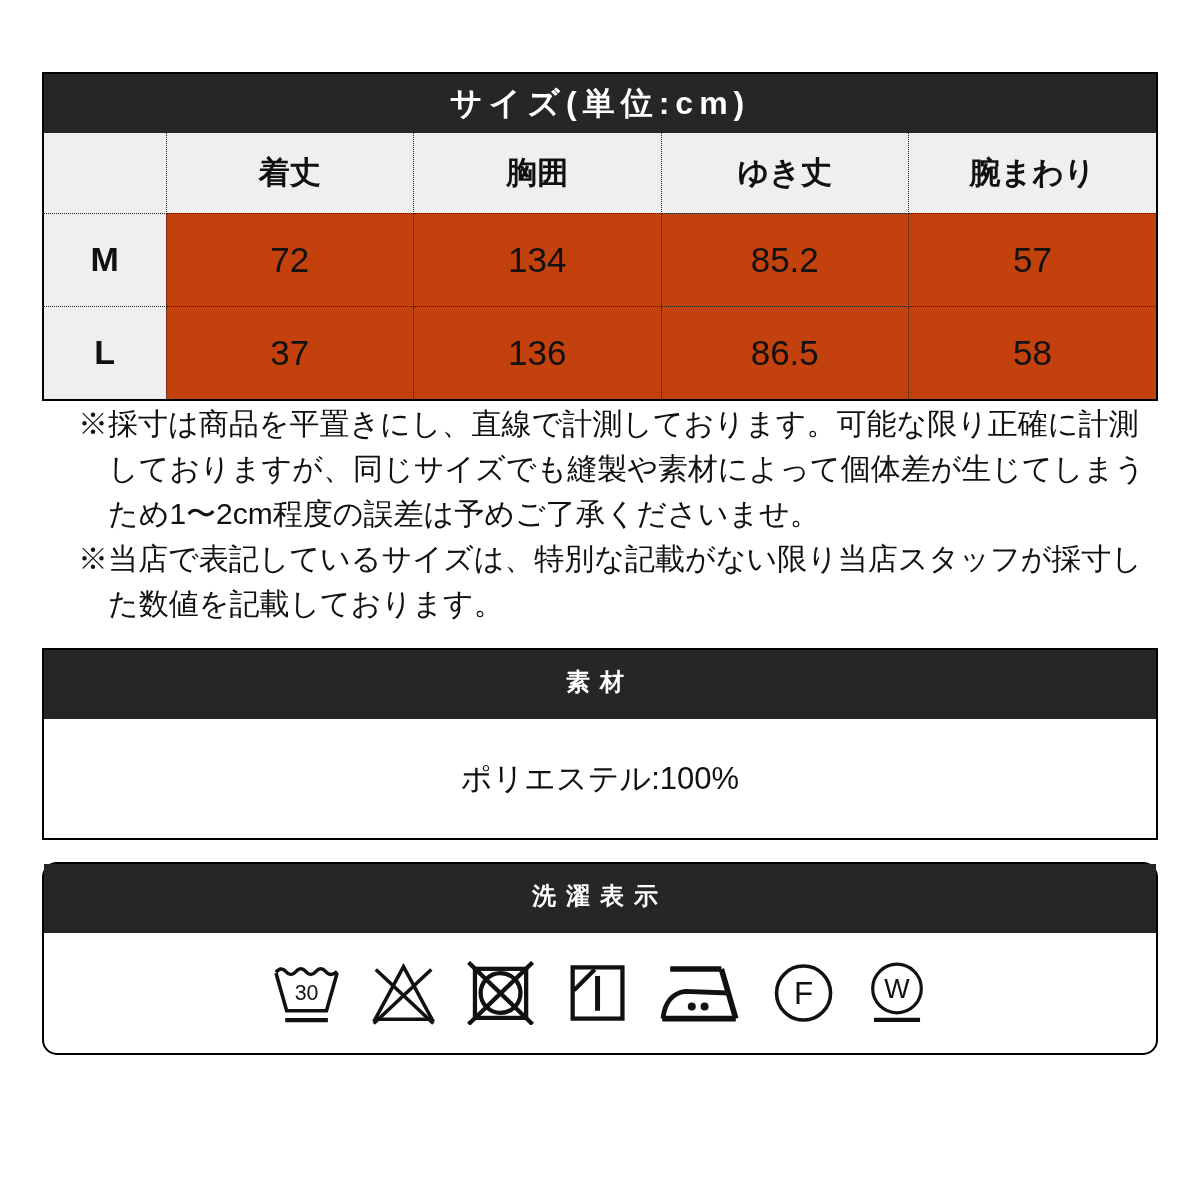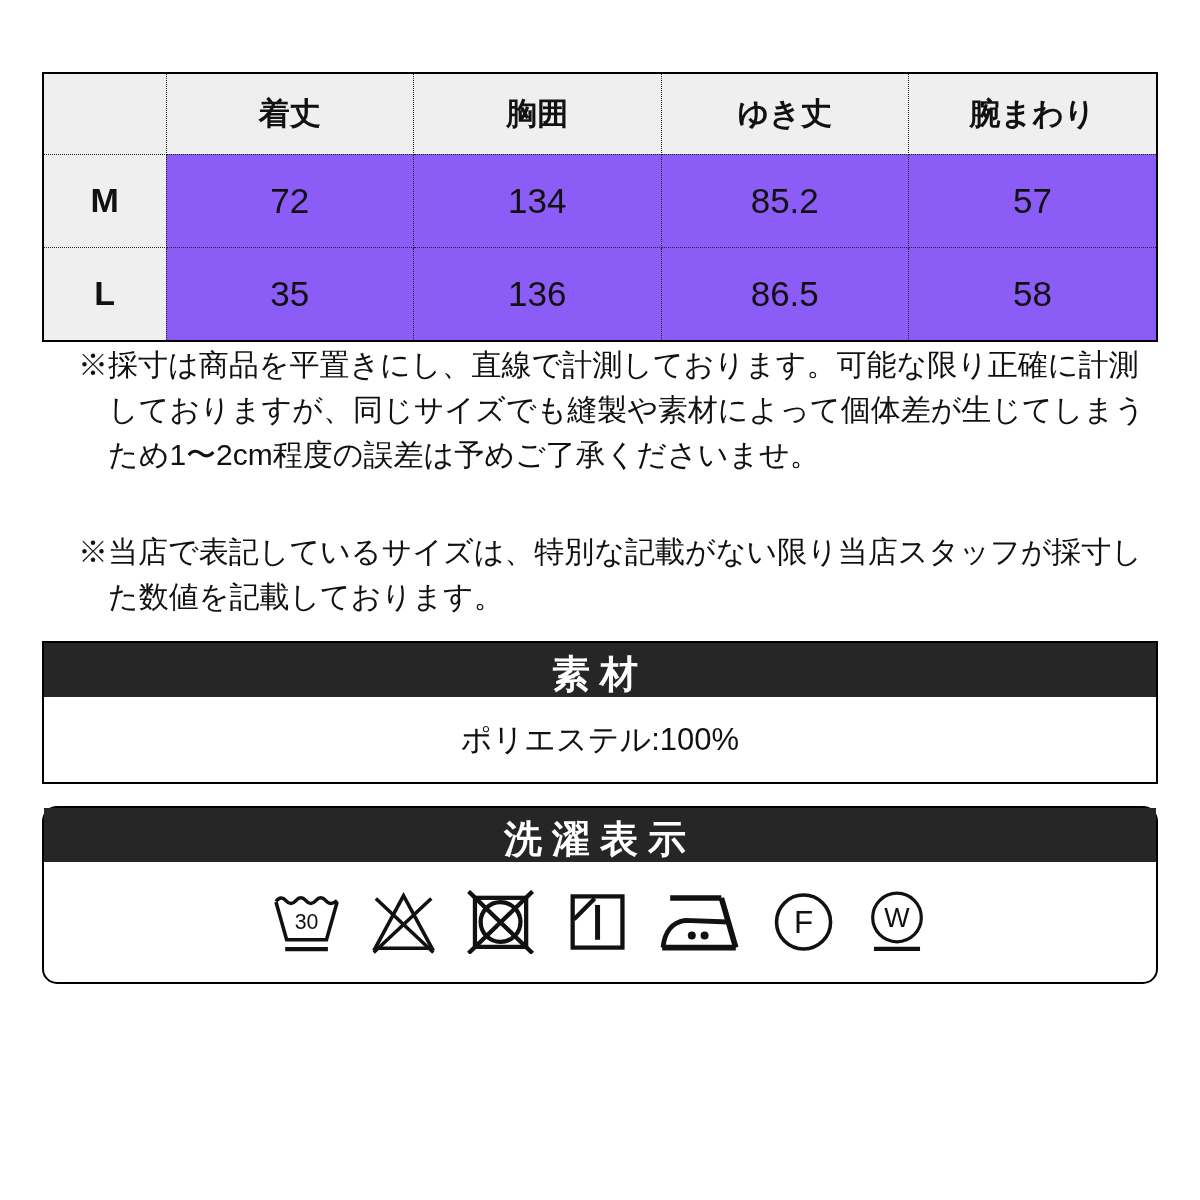--- a/index.html
+++ b/index.html
@@ -25,37 +25,37 @@
   table.size-table th, table.size-table td {
     border:1px dotted #222; text-align:center; vertical-align:middle;
   }
   table.size-table thead th {
     height:80px; background:#efefef; font-size:31px; font-weight:bold;
   }
   table.size-table tbody th {
     background:#efefef; font-size:34px; font-weight:bold;
   }
   table.size-table tbody td {
-    font-size:35px; font-weight:normal; background:#8b5cf6;
+    font-size:35px; font-weight:normal; background:#c2410c;
   }
   table.size-table tbody tr { height:93px; }
   .col-size { width:122px; }
 
   .notes { padding:0 6px 0 36px; }
   .note {
     font-size:30px; line-height:1.5; color:#111;
     padding-left:1em; text-indent:-1em;
   }
   .note-1 { }
-  .note-2 { margin-top:52px; }
+  .note-2 { }
 
   .material-box { margin-top:22px; }
-  .small-header { height:54px; line-height:63px; font-size:38px; letter-spacing:10px; }
+  .small-header { height:69px; line-height:63px; font-size:24px; letter-spacing:10px; }
   .material-body {
-    height:85px; display:flex; align-items:center; justify-content:center;
+    height:119px; display:flex; align-items:center; justify-content:center;
     font-size:31px;
   }
 
   .care-box { margin-top:22px;border-radius:15px; }
   .care-body {
     height:120px; display:flex; align-items:center; justify-content:center;
     gap:26px;
   }
   .care-icon svg { display:block; height:64px; width:auto; }
   .care-icon .ln { stroke:#111; fill:none; }
@@ -64,20 +64,23 @@
     font-family:"Liberation Sans", sans-serif;
     fill:#111; text-anchor:middle;
   }
 </style>
 </head>
 <body>
 
 <div class="content">
 
   <section class="box size-box">
+    <div class="box-header size-header">
+      <span>サイズ(単位:cm)</span>
+    </div>
     <table class="size-table">
       <colgroup>
         <col class="col-size">
           <col>
           <col>
           <col>
           <col>
       </colgroup>
       <thead>
         <tr>
@@ -91,21 +94,21 @@
       <tbody>
         <tr>
           <th>M</th>
           <td>72</td>
           <td>134</td>
           <td>85.2</td>
           <td>57</td>
         </tr>
         <tr>
           <th>L</th>
-          <td>35</td>
+          <td>37</td>
           <td>136</td>
           <td>86.5</td>
           <td>58</td>
         </tr>
       </tbody>
     </table>
   </section>
 
   <div class="notes">
     <p class="note note-1">※採寸は商品を平置きにし、直線で計測しております。可能な限り正確に計測しておりますが、同じサイズでも縫製や素材によって個体差が生じてしまうため1〜2cm程度の誤差は予めご了承くださいませ。</p>

